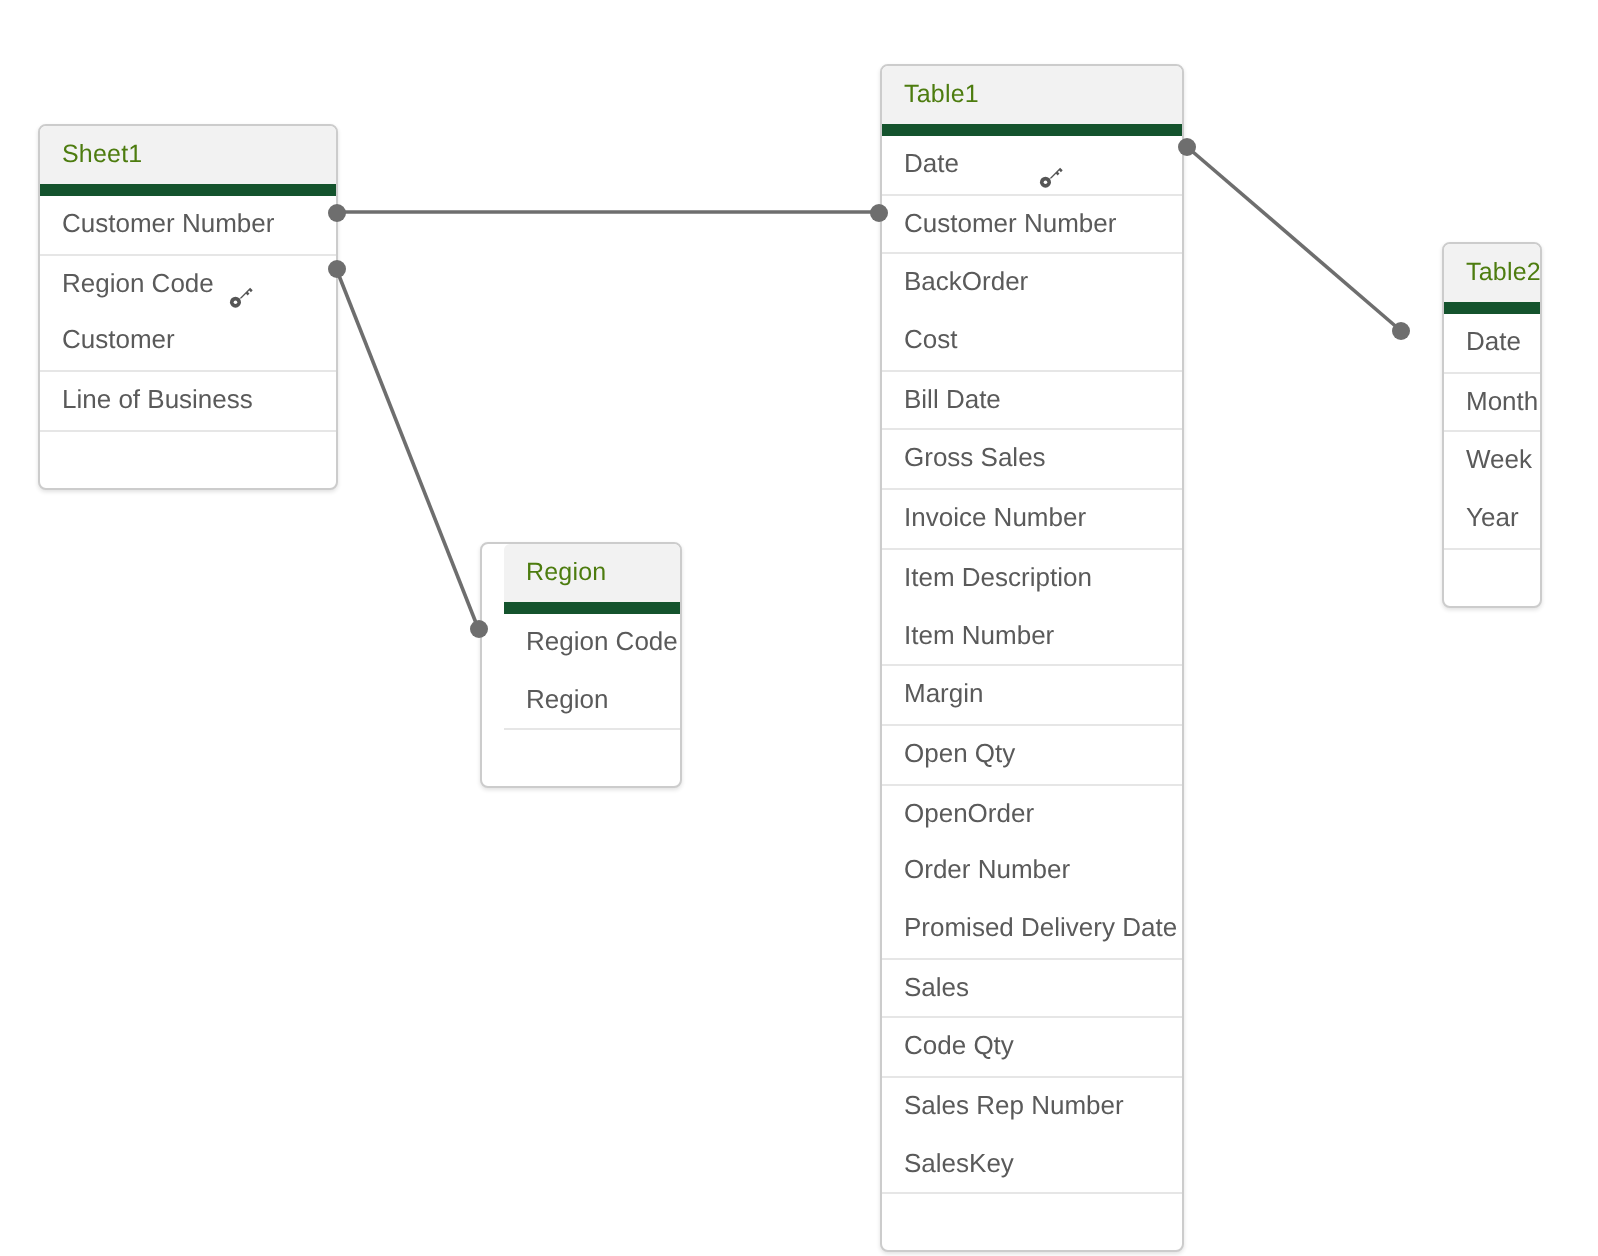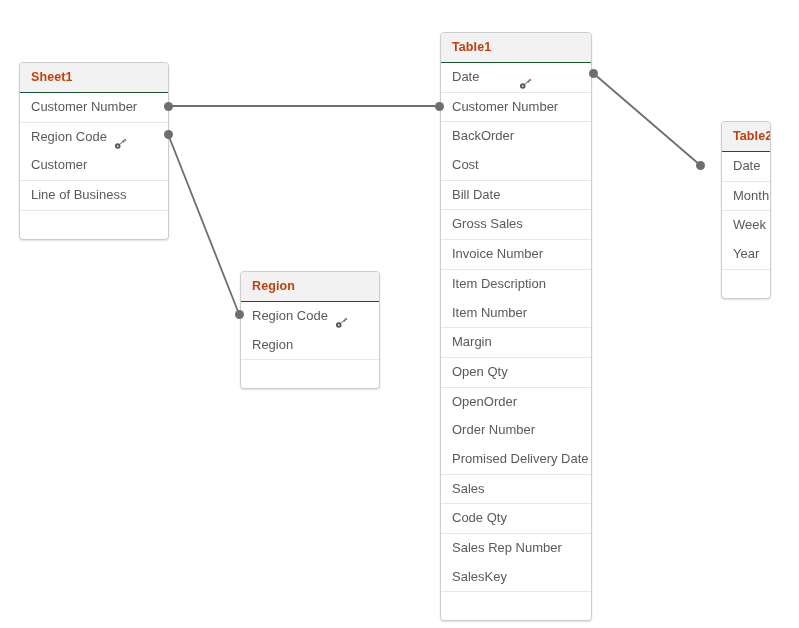--- a/index.html
+++ b/index.html
@@ -29,26 +29,26 @@
     border: 1px solid #cccccc;
     border-radius: 4px;
     box-sizing: border-box;
     box-shadow: 0 1px 2px rgba(0,0,0,0.12);
     z-index: 2;
   }
   .table-header {
     height: 29px;
     line-height: 29px;
     background: #f2f2f2;
-    border-bottom: 1px solid #14532d;
+    border-bottom: 6px solid #14532d;
     border-radius: 3px 3px 0 0;
     padding: 0 11px;
     font-size: 12.5px;
-    font-weight: bold;
-    color: #c2410c;
+    font-weight: normal;
+    color: #4d7c0f;
     letter-spacing: 0.1px;
     white-space: nowrap;
     overflow: hidden;
   }
   .field-row {
     height: 28.7px;
     line-height: 28.7px;
     padding: 0 11px;
     font-size: 13px;
     color: #5a5a5a;
@@ -117,21 +117,21 @@
             </svg></span>
         </div>
         <div class="field-row div">
           <span class="label">Customer</span>
         </div>
         <div class="field-row div">
           <span class="label">Line of Business</span>
         </div>
         <div class="empty-row"></div>
       </div>
-      <div class="table-box" style="left: 240px; top: 271px; width: 140px;">
+      <div class="table-box" style="left: 240px; top: 271px; width: 101px; padding-left: 11px;">
         <div class="table-header">Region</div>
         <div class="field-row">
           <span class="label">Region Code</span>
           <span class="key-icon"><svg viewBox="0 0 16 16" width="13" height="13">
               <g fill="#555555">
                 <circle cx="4.6" cy="11.2" r="3.4"></circle>
                 <path d="M6.9 9.0 L13.6 2.3 L15.2 3.9 L14.1 5.0 L13.1 4.0 L12.2 4.9 L13.2 5.9 L12.1 7.0 L11.1 6.0 L8.4 8.7 Z"></path>
               </g>
               <circle cx="4.6" cy="11.2" r="1.1" fill="#ffffff"></circle>
             </svg></span>

